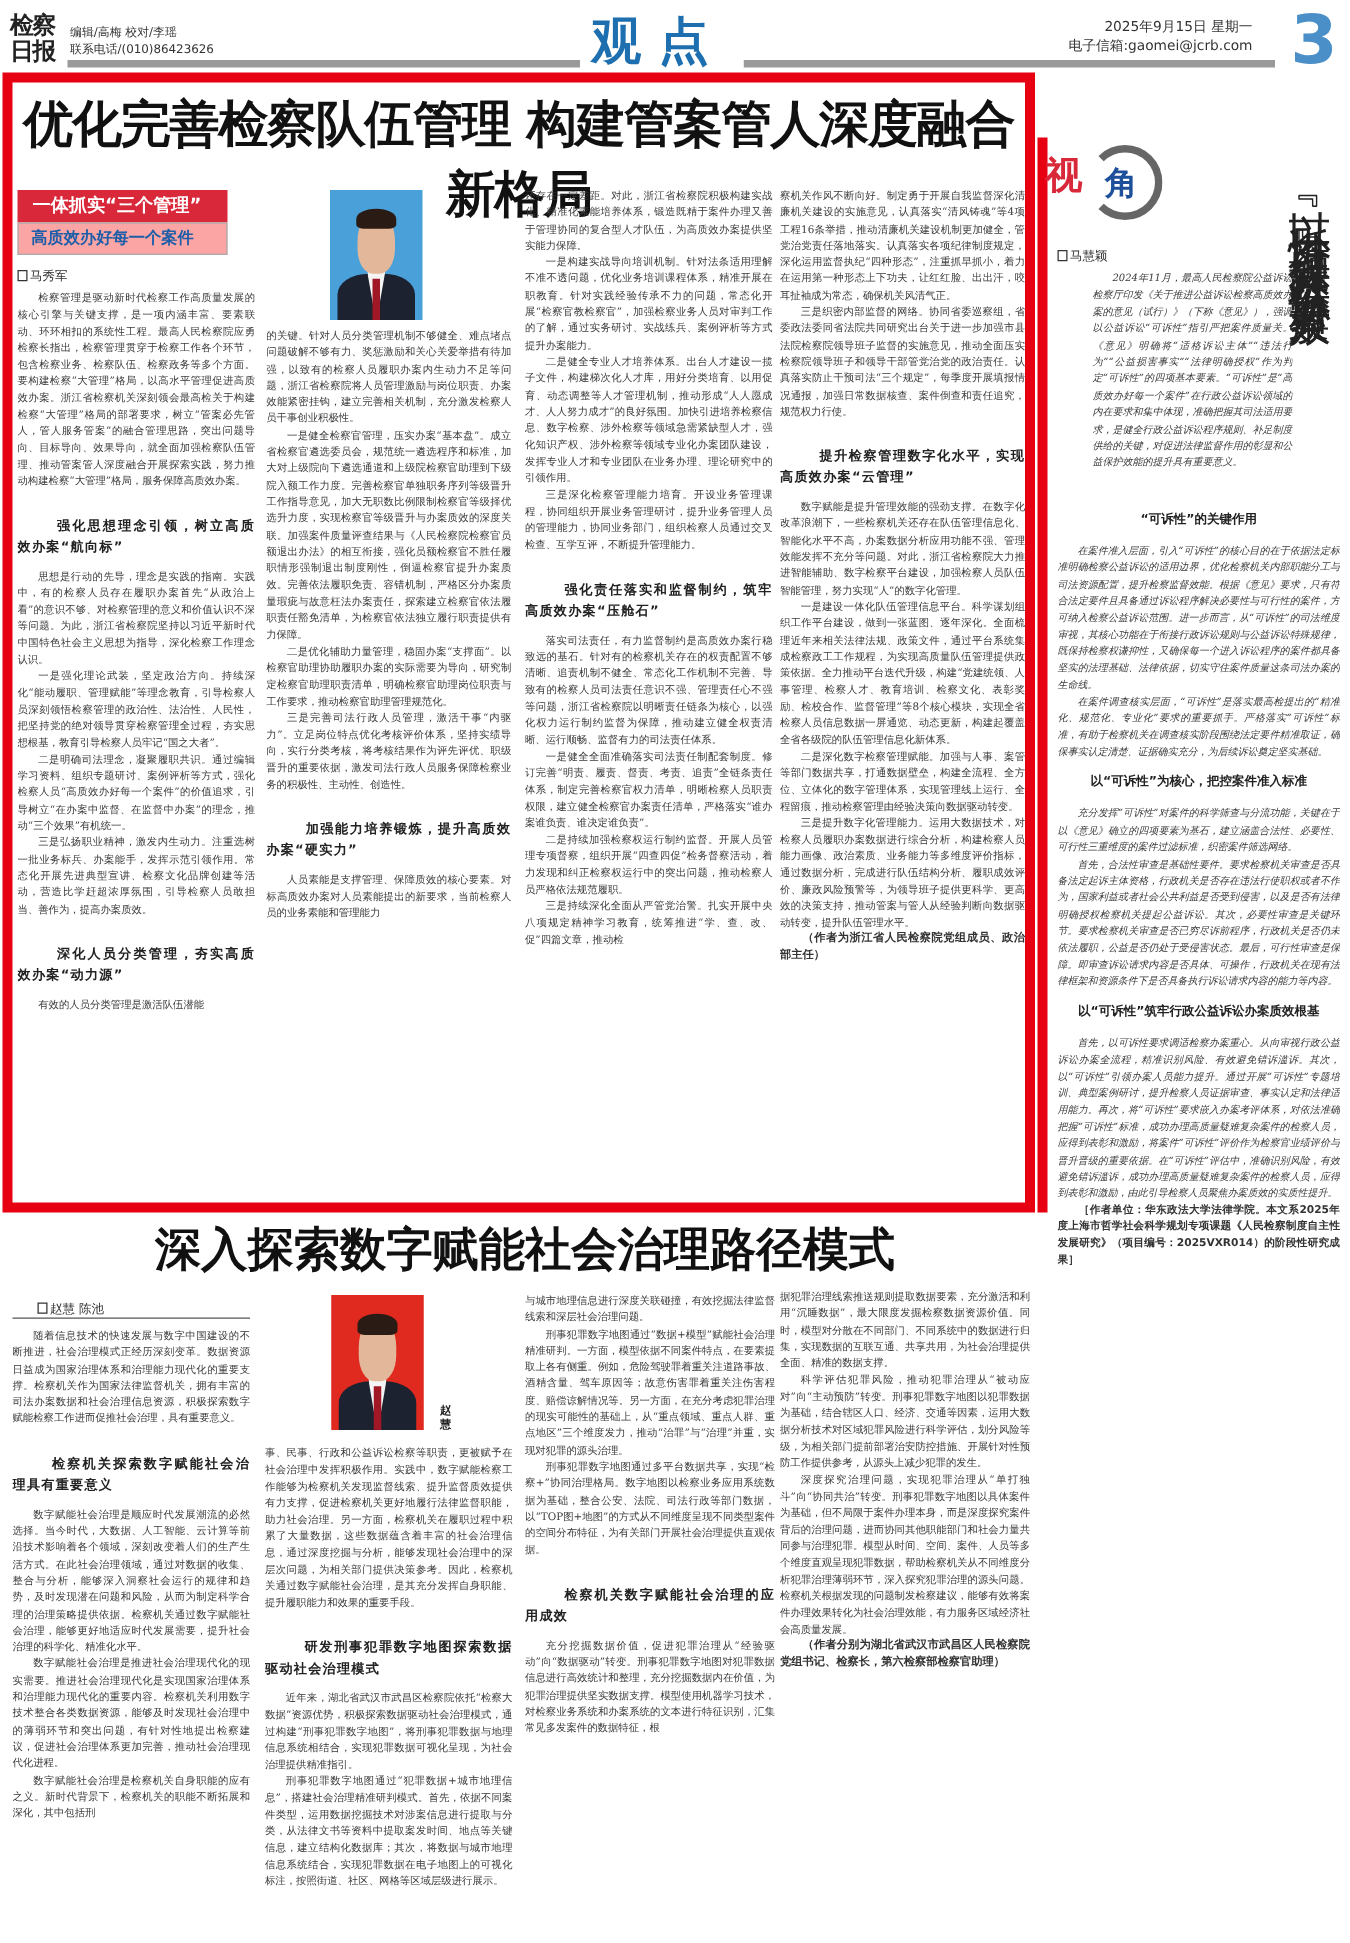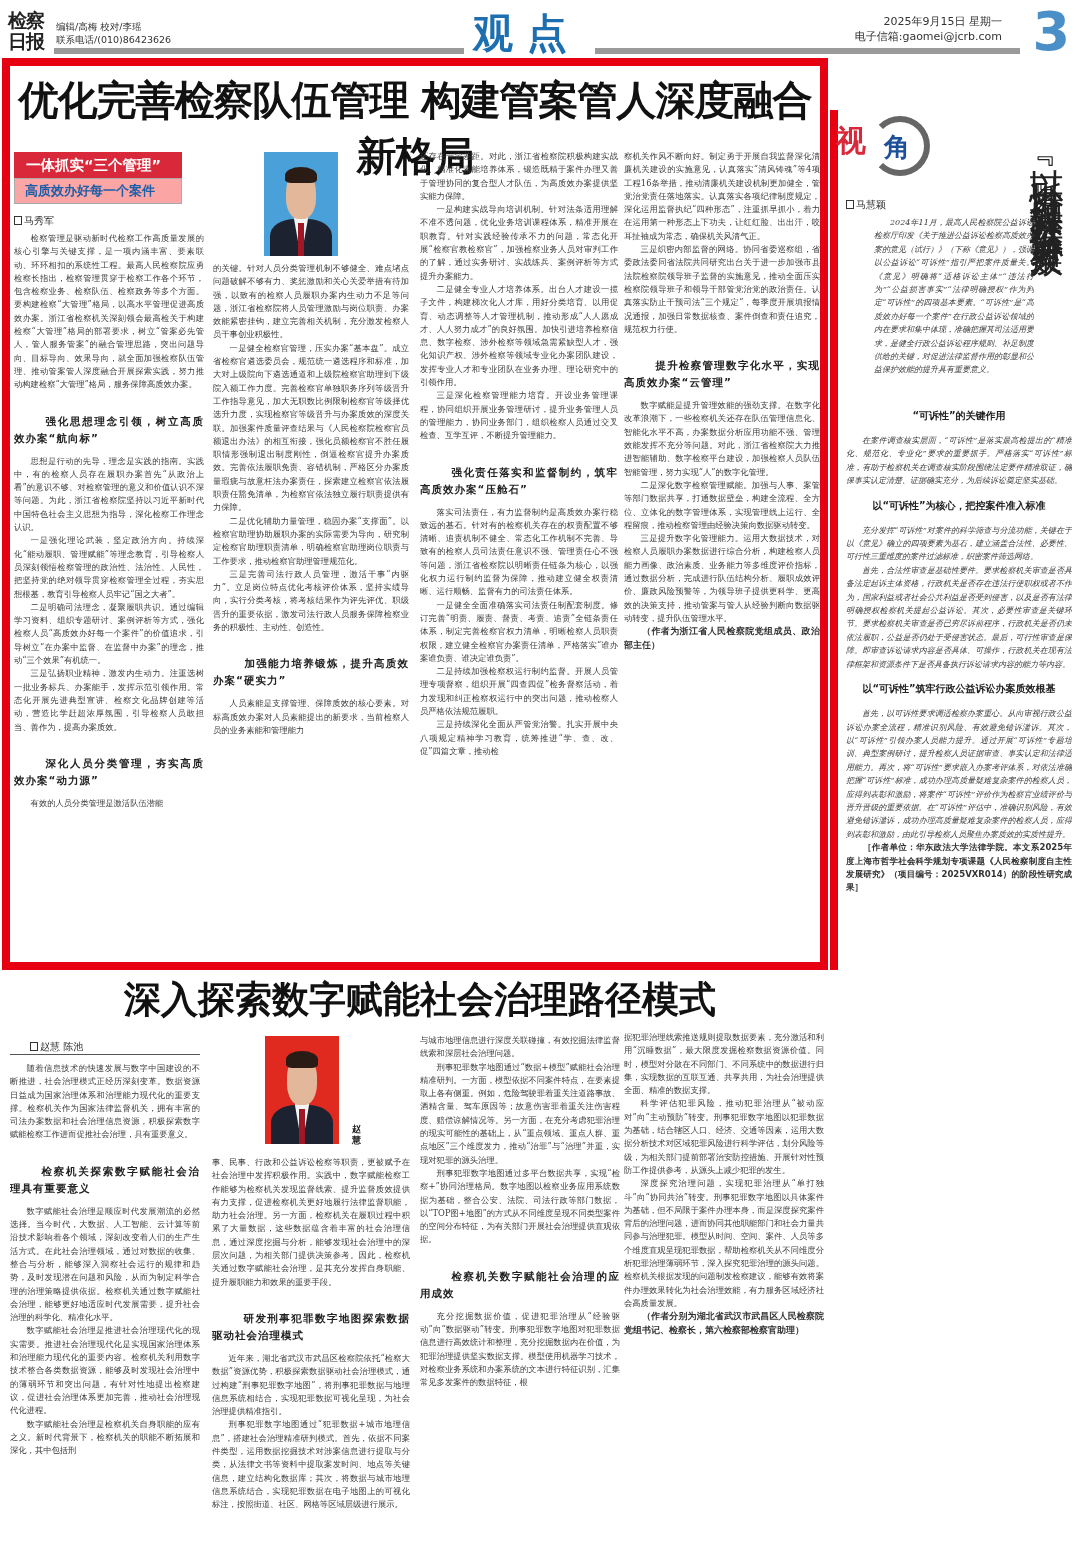--- a/index.html
+++ b/index.html
@@ -120,20 +120,21 @@
   <p>一是健全全面准确落实司法责任制配套制度。修订完善“明责、履责、督责、考责、追责”全链条责任体系，制定完善检察官权力清单，明晰检察人员职责权限，建立健全检察官办案责任清单，严格落实“谁办案谁负责、谁决定谁负责”。</p>
   <p>二是持续加强检察权运行制约监督。开展人员管理专项督察，组织开展“四查四促”检务督察活动，着力发现和纠正检察权运行中的突出问题，推动检察人员严格依法规范履职。</p>
   <p>三是持续深化全面从严管党治警。扎实开展中央八项规定精神学习教育，统筹推进“学、查、改、促”四篇文章，推动检</p>
 </div>
 
 <div class="col" style="left:624px; top:150px; width:196px; height:812px;">
   <p style="text-indent:0">察机关作风不断向好。制定勇于开展自我监督深化清廉机关建设的实施意见，认真落实“清风铸魂”等4项工程16条举措，推动清廉机关建设机制更加健全，管党治党责任落地落实。认真落实各项纪律制度规定，深化运用监督执纪“四种形态”，注重抓早抓小，着力在运用第一种形态上下功夫，让红红脸、出出汗，咬耳扯袖成为常态，确保机关风清气正。</p>
   <p>三是织密内部监督的网络。协同省委巡察组，省委政法委同省法院共同研究出台关于进一步加强市县法院检察院领导班子监督的实施意见，推动全面压实检察院领导班子和领导干部管党治党的政治责任。认真落实防止干预司法“三个规定”，每季度开展填报情况通报，加强日常数据核查、案件倒查和责任追究，规范权力行使。</p>
   <div class="h">提升检察管理数字化水平，实现高质效办案“云管理”</div>
   <p>数字赋能是提升管理效能的强劲支撑。在数字化改革浪潮下，一些检察机关还存在队伍管理信息化、智能化水平不高，办案数据分析应用功能不强、管理效能发挥不充分等问题。对此，浙江省检察院大力推进智能辅助、数字检察平台建设，加强检察人员队伍智能管理，努力实现“人”的数字化管理。</p>
+  <p>一是建设一体化队伍管理信息平台。科学谋划组织工作平台建设，做到一张蓝图、逐年深化。全面梳理近年来相关法律法规、政策文件，通过平台系统集成检察政工工作规程，为实现高质量队伍管理提供政策依据。全力推动平台迭代升级，构建“党建统领、人事管理、检察人才、教育培训、检察文化、表彰奖励、检校合作、监督管理”等8个核心模块，实现全省检察人员信息数据一屏通览、动态更新，构建起覆盖全省各级院的队伍管理信息化新体系。</p>
   <p>二是深化数字检察管理赋能。加强与人事、案管等部门数据共享，打通数据壁垒，构建全流程、全方位、立体化的数字管理体系，实现管理线上运行、全程留痕，推动检察管理由经验决策向数据驱动转变。</p>
   <p>三是提升数字化管理能力。运用大数据技术，对检察人员履职办案数据进行综合分析，构建检察人员能力画像、政治素质、业务能力等多维度评价指标，通过数据分析，完成进行队伍结构分析、履职成效评价、廉政风险预警等，为领导班子提供更科学、更高效的决策支持，推动管案与管人从经验判断向数据驱动转变，提升队伍管理水平。</p>
   <p class="sig">（作者为浙江省人民检察院党组成员、政治部主任）</p>
 </div>
 
 <h1 class="headline2">深入探索数字赋能社会治理路径模式</h1>
 <div class="byline" style="left:10px; top:1040px;padding-left:20px;"><span class="box"></span><span>赵慧  陈池</span></div>
 <div class="rule" style="left:10px; top:1054px; width:190px;"></div>
 
 <div class="photo red" style="left:265px; top:1036px; width:74px; height:108px;">
@@ -182,20 +183,21 @@
   <div class="t2">角</div>
 </div>
 <div class="vtitle">以『可诉性』引领提升行政公益诉讼办案质效</div>
 <div class="byline" style="left:846px; top:198px;"><span class="box"></span><span>马慧颖</span></div>
 
 <div class="rcol" style="top:216px; width:160px; height:180px;margin-left:28px;">
   <p>2024年11月，最高人民检察院公益诉讼检察厅印发《关于推进公益诉讼检察高质效办案的意见（试行）》（下称《意见》），强调以公益诉讼“可诉性”指引严把案件质量关。《意见》明确将“适格诉讼主体”“违法行为”“公益损害事实”“法律明确授权”作为判定“可诉性”的四项基本要素。“可诉性”是“高质效办好每一个案件”在行政公益诉讼领域的内在要求和集中体现，准确把握其司法适用要求，是健全行政公益诉讼程序规则、补足制度供给的关键，对促进法律监督作用的彰显和公益保护效能的提升具有重要意义。</p>
 </div>
 <div class="rcol" style="top:398px; height:1156px;">
   <div class="h">“可诉性”的关键作用</div>
+  <p>在案件准入层面，引入“可诉性”的核心目的在于依据法定标准明确检察公益诉讼的适用边界，优化检察机关内部职能分工与司法资源配置，提升检察监督效能。根据《意见》要求，只有符合法定要件且具备通过诉讼程序解决必要性与可行性的案件，方可纳入检察公益诉讼范围。进一步而言，从“可诉性”的司法维度审视，其核心功能在于衔接行政诉讼规则与公益诉讼特殊规律，既保持检察权谦抑性，又确保每一个进入诉讼程序的案件都具备坚实的法理基础、法律依据，切实守住案件质量这条司法办案的生命线。</p>
   <p>在案件调查核实层面，“可诉性”是落实最高检提出的“精准化、规范化、专业化”要求的重要抓手。严格落实“可诉性”标准，有助于检察机关在调查核实阶段围绕法定要件精准取证，确保事实认定清楚、证据确实充分，为后续诉讼奠定坚实基础。</p>
   <div class="h">以“可诉性”为核心，把控案件准入标准</div>
   <p>充分发挥“可诉性”对案件的科学筛查与分流功能，关键在于以《意见》确立的四项要素为基石，建立涵盖合法性、必要性、可行性三重维度的案件过滤标准，织密案件筛选网络。</p>
   <p>首先，合法性审查是基础性要件。要求检察机关审查是否具备法定起诉主体资格，行政机关是否存在违法行使职权或者不作为，国家利益或者社会公共利益是否受到侵害，以及是否有法律明确授权检察机关提起公益诉讼。其次，必要性审查是关键环节。要求检察机关审查是否已穷尽诉前程序，行政机关是否仍未依法履职，公益是否仍处于受侵害状态。最后，可行性审查是保障。即审查诉讼请求内容是否具体、可操作，行政机关在现有法律框架和资源条件下是否具备执行诉讼请求内容的能力等内容。</p>
   <div class="h">以“可诉性”筑牢行政公益诉讼办案质效根基</div>
   <p>首先，以可诉性要求调适检察办案重心。从向审视行政公益诉讼办案全流程，精准识别风险、有效避免错诉滥诉。其次，以“可诉性”引领办案人员能力提升。通过开展“可诉性”专题培训、典型案例研讨，提升检察人员证据审查、事实认定和法律适用能力。再次，将“可诉性”要求嵌入办案考评体系，对依法准确把握“可诉性”标准，成功办理高质量疑难复杂案件的检察人员，应得到表彰和激励，将案件“可诉性”评价作为检察官业绩评价与晋升晋级的重要依据。在“可诉性”评估中，准确识别风险，有效避免错诉滥诉，成功办理高质量疑难复杂案件的检察人员，应得到表彰和激励，由此引导检察人员聚焦办案质效的实质性提升。</p>
   <p class="sig">［作者单位：华东政法大学法律学院。本文系2025年度上海市哲学社会科学规划专项课题《人民检察制度自主性发展研究》（项目编号：2025VXR014）的阶段性研究成果］</p>
 </div>
 
 </body></html>

